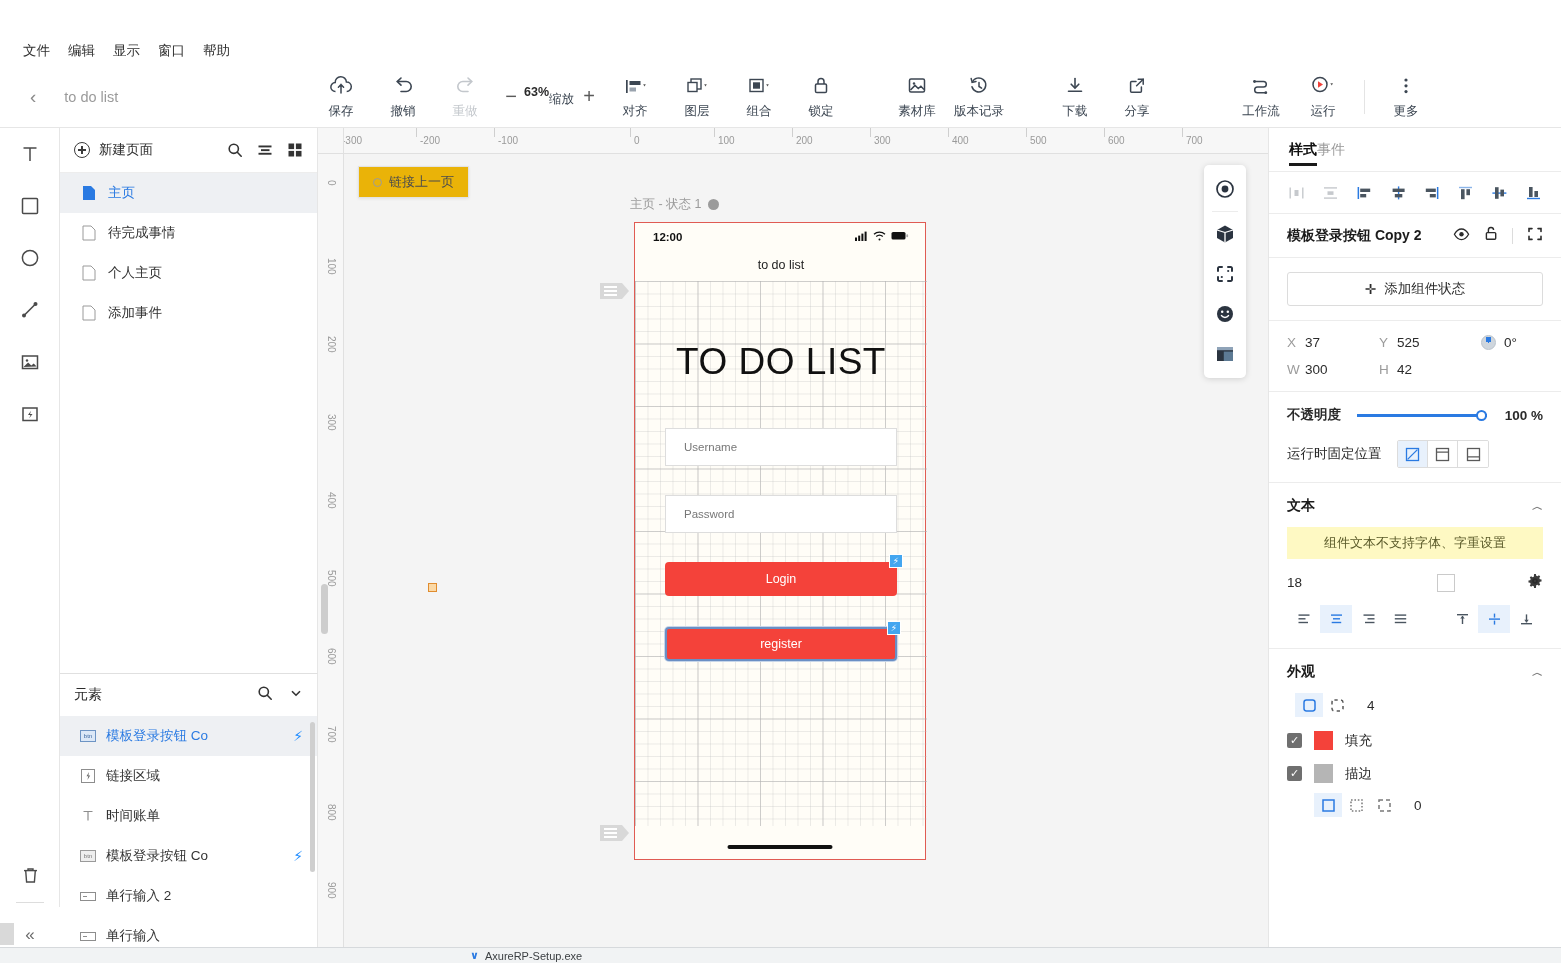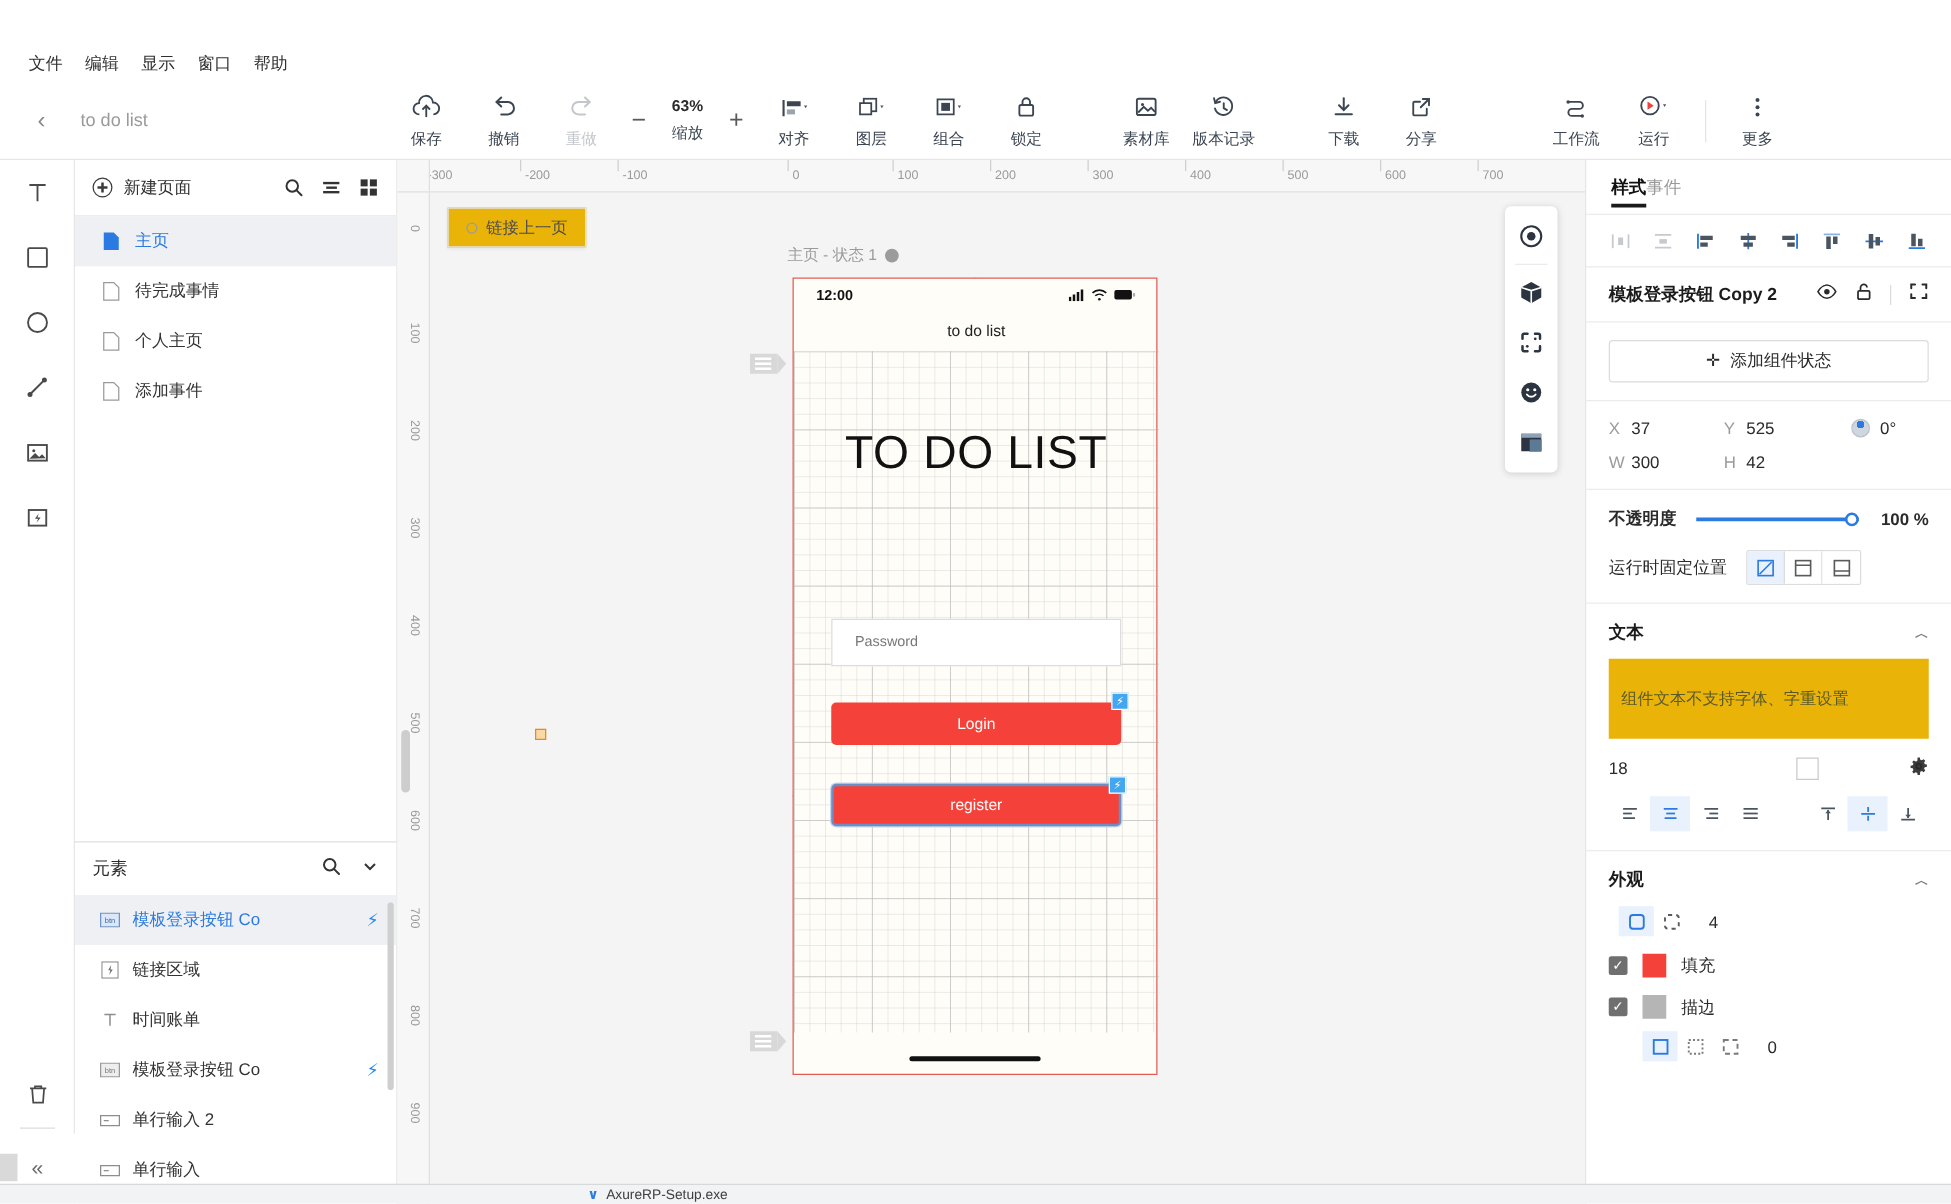--- a/index.html
+++ b/index.html
@@ -43,21 +43,21 @@
   .back-arrow { color:#8a8a8a; font-size:19px; padding:6px 10px; cursor:pointer;}
   .crumb { font-size:14.5px; color:#9a9a9a; margin-left:18px;}
   .tb-item { display:flex; flex-direction:column; align-items:center; justify-content:center;
              width:62px; height:56px; cursor:pointer; color:#3c4652;}
   .tb-item .ic { height:24px; display:flex; align-items:center; justify-content:center; }
   .tb-item .lb { font-size:12.5px; margin-top:5px; color:#3c4652; white-space:nowrap;}
   .tb-item.disabled .lb, .tb-item.disabled .ic { color:#c3c7cc; }
   .tb-zoom { display:flex; align-items:center; margin:0 2px; }
   .zoom-btn { width:26px; height:30px; display:flex; align-items:center; justify-content:center;
               font-size:20px; color:#5a5a5a; cursor:pointer; }
-  .zoom-col { display:flex; flex-direction:column; align-items:center; width:52px;}
+  .zoom-col { display:flex; flex-direction:row; width:52px;}
   .zoom-val { font-size:12.5px; font-weight:bold; color:#2b2b2b;}
   .zoom-lab { font-size:12.5px; color:#3c4652; margin-top:6px;}
   .tb-sep { width:1px; height:34px; background:#e4e4e4; margin:0 10px; }
   .tb-gap { width:34px; }
 
   
   .rail { position:absolute; left:0; top:128px; width:60px; height:835px;
           background:#fff; border-right:1px solid #e6e6e6; }
   .rail-item { width:60px; height:52px; display:flex; align-items:center; justify-content:center;
                color:#4a4a4a; cursor:pointer; }
@@ -216,21 +216,21 @@
   .fixrow { display:flex; align-items:center; font-size:13.5px; color:#2b2b2b; }
   .fixrow .lab { width:110px; }
   .seg { display:flex; border:1px solid #dcdcdc; border-radius:2px; overflow:hidden;}
   .seg div { width:30px; height:26px; display:flex; align-items:center; justify-content:center;
              border-right:1px solid #dcdcdc; cursor:pointer; background:#fff;}
   .seg div:last-child { border-right:none; }
   .seg div.on { background:#e8f1fc; }
   .sect-head { display:flex; align-items:center; font-size:14px; font-weight:bold; color:#1b1b1b;
                margin-bottom:12px; }
   .sect-head .chev { margin-left:auto; color:#7a7a7a; font-size:11px;}
-  .warn { background:#eab308; color:#5b5b2a; font-size:13px; padding:23px 10px; text-align:left;}
+  .warn { background:#fef9c3; color:#5b5b2a; font-size:13px; padding:7px 10px; text-align:center;}
   .fsrow { display:flex; align-items:center; margin:14px 0 12px; font-size:13.5px; color:#2b2b2b;}
   .fs-val { width:150px; }
   .swatch-sm { width:18px; height:18px; border:1px solid #cacaca; background:#fff; }
   .gear-ic { margin-left:auto; color:#2b2b2b; }
   .alignrow { display:flex; align-items:center; }
   .ag { display:flex; border:1px solid transparent; }
   .ag div { width:32px; height:28px; display:flex; align-items:center; justify-content:center; cursor:pointer;}
   .ag div.on { background:#e8f1fc; }
   .ag.right-group { margin-left:auto; }
   .aprow { display:flex; align-items:center; font-size:13.5px; color:#2b2b2b; margin-bottom:14px;}
@@ -722,20 +722,23 @@
                 <rect x="0.5" y="1" width="14" height="7.5" rx="1.6" fill="#111"></rect>
                 <rect x="15.3" y="3.3" width="1.8" height="3" rx="0.8" fill="#aaa"></rect>
               </svg>
           </span>
         </span>
       </div>
 
       <div class="phone-subtitle">to do list</div>
       <div class="bigtitle">TO DO LIST</div>
 
+      <div class="inp user">
+        <span>Username</span>
+      </div>
       <div class="inp pass">
         <span>Password</span>
       </div>
 
       <div class="btn-red login">
         <span>Login</span>
         <span class="bolt-badge">⚡</span>
       </div>
       <div class="btn-red register">
         <span>register</span>

